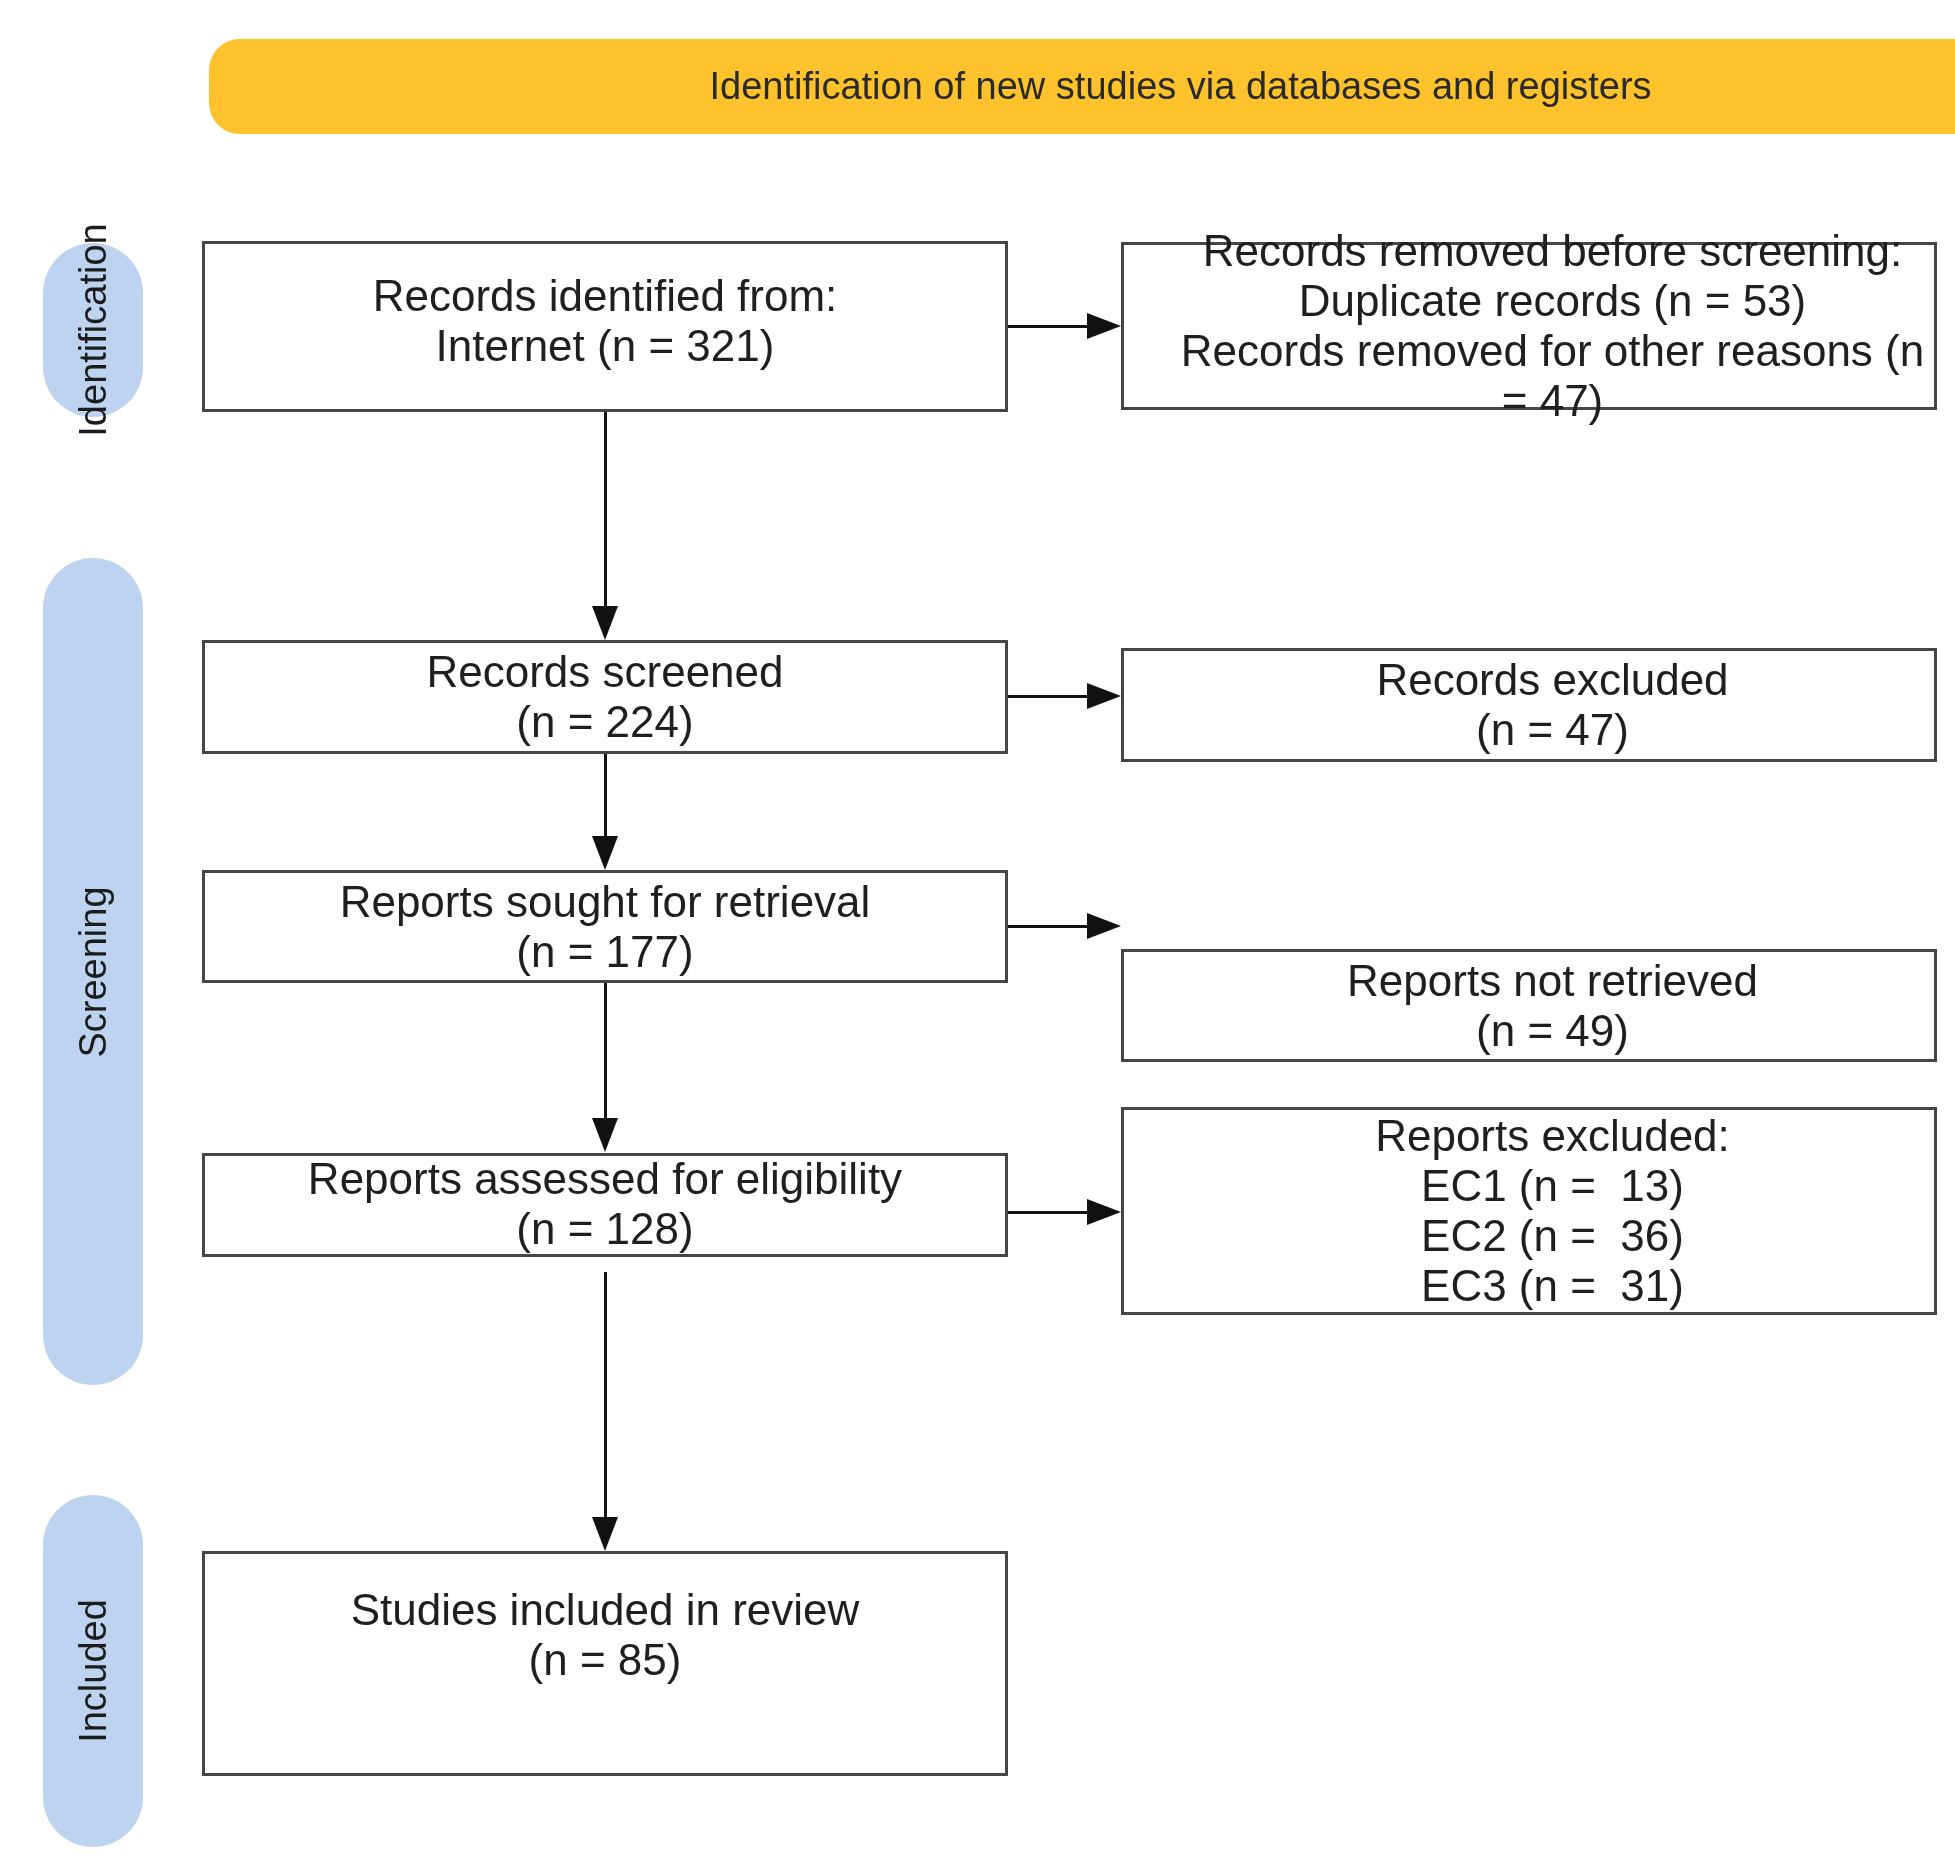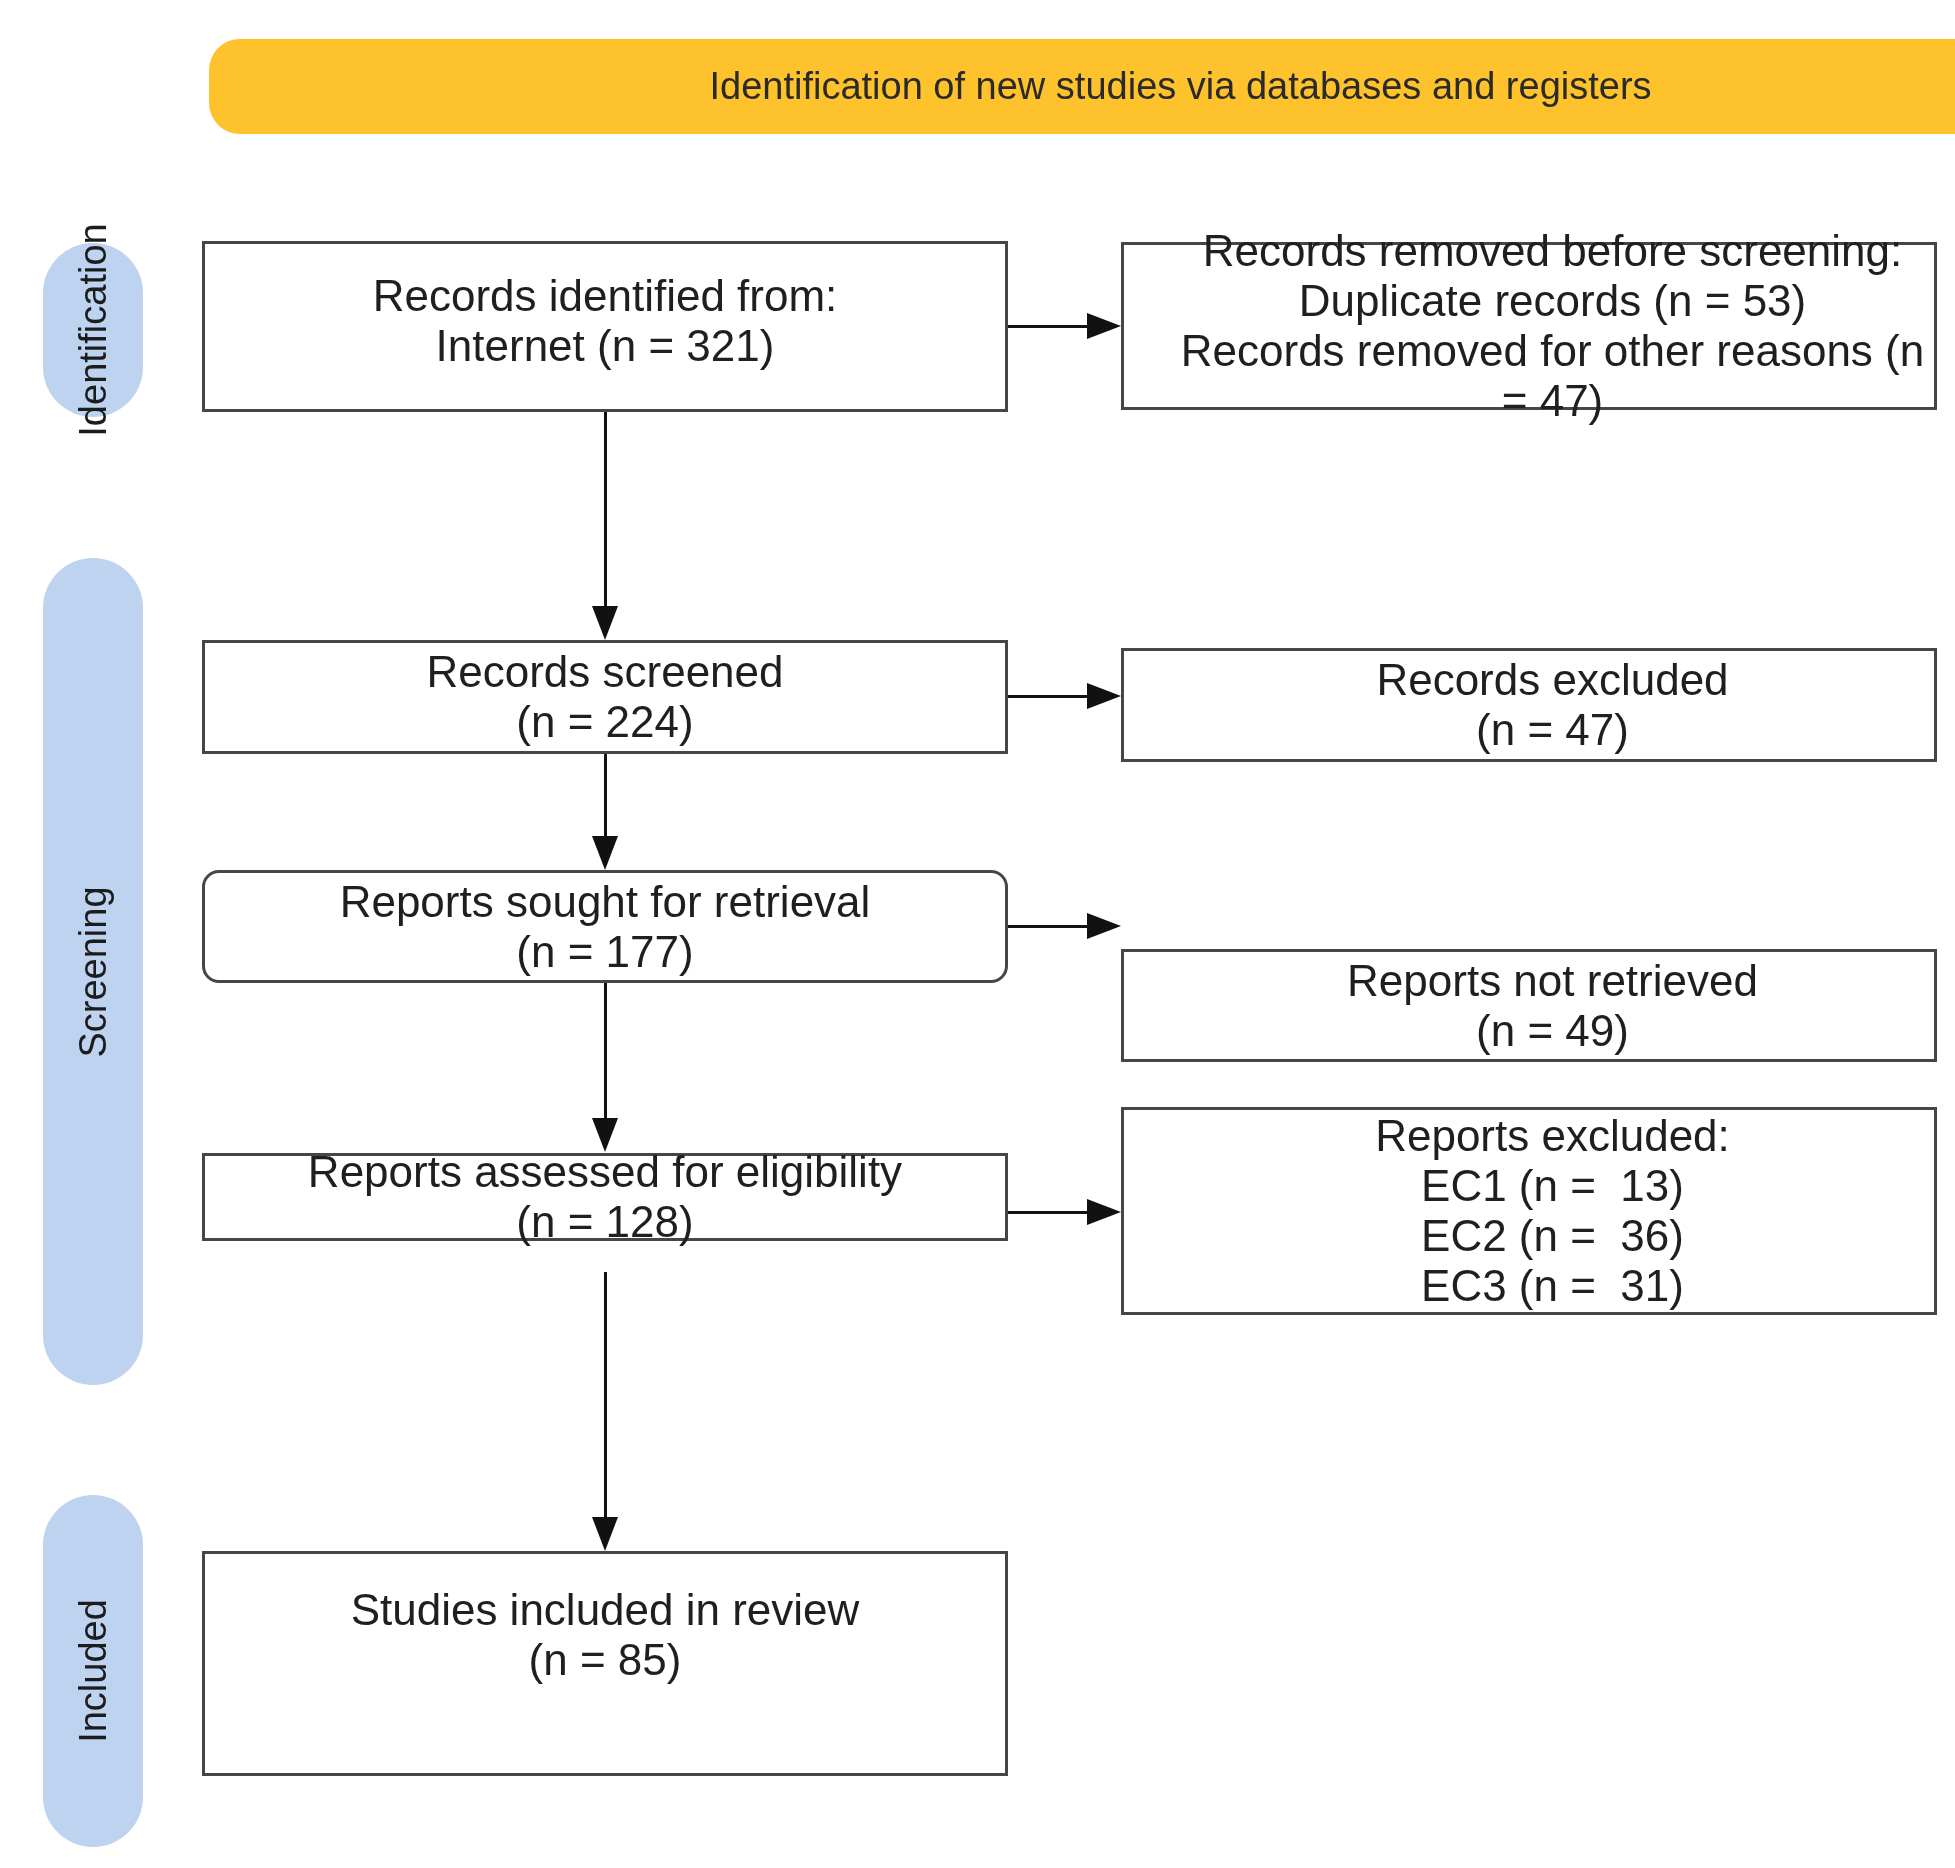--- a/index.html
+++ b/index.html
@@ -77,23 +77,23 @@
   }
   .box.top-aligned { justify-content: flex-start; }
 
   .box.col-left  { left: 202px;  width: 806px; }
   .box.col-right { left: 1121px; width: 816px; padding-left: 47px; }
 
   #box-identified      { top: 241px;  height: 171px; padding-top: 27px; }
   #box-removed         { top: 242px;  height: 168px; }
   #box-screened        { top: 640px;  height: 114px; }
   #box-rec-excluded    { top: 648px;  height: 114px; }
-  #box-sought          { top: 870px; height: 113px; border-radius: 17px; }
+  #box-sought          { top: 870px; height: 113px; }
   #box-not-retrieved   { top: 902px; height: 113px; margin-top: 47px; }
-  #box-assessed        { top: 1153px; height: 88px; }
+  #box-assessed        { top: 1153px; height: 104px; justify-content: flex-end; }
   #box-rep-excluded    { top: 1107px; height: 208px; }
   #box-included        { top: 1551px; height: 225px; padding-top: 31px; }
 
   
   .shaft-v {
     position: absolute;
     width: 3.4px;
     background: var(--arrow-color, #111111);
     left: 604px;
   }

